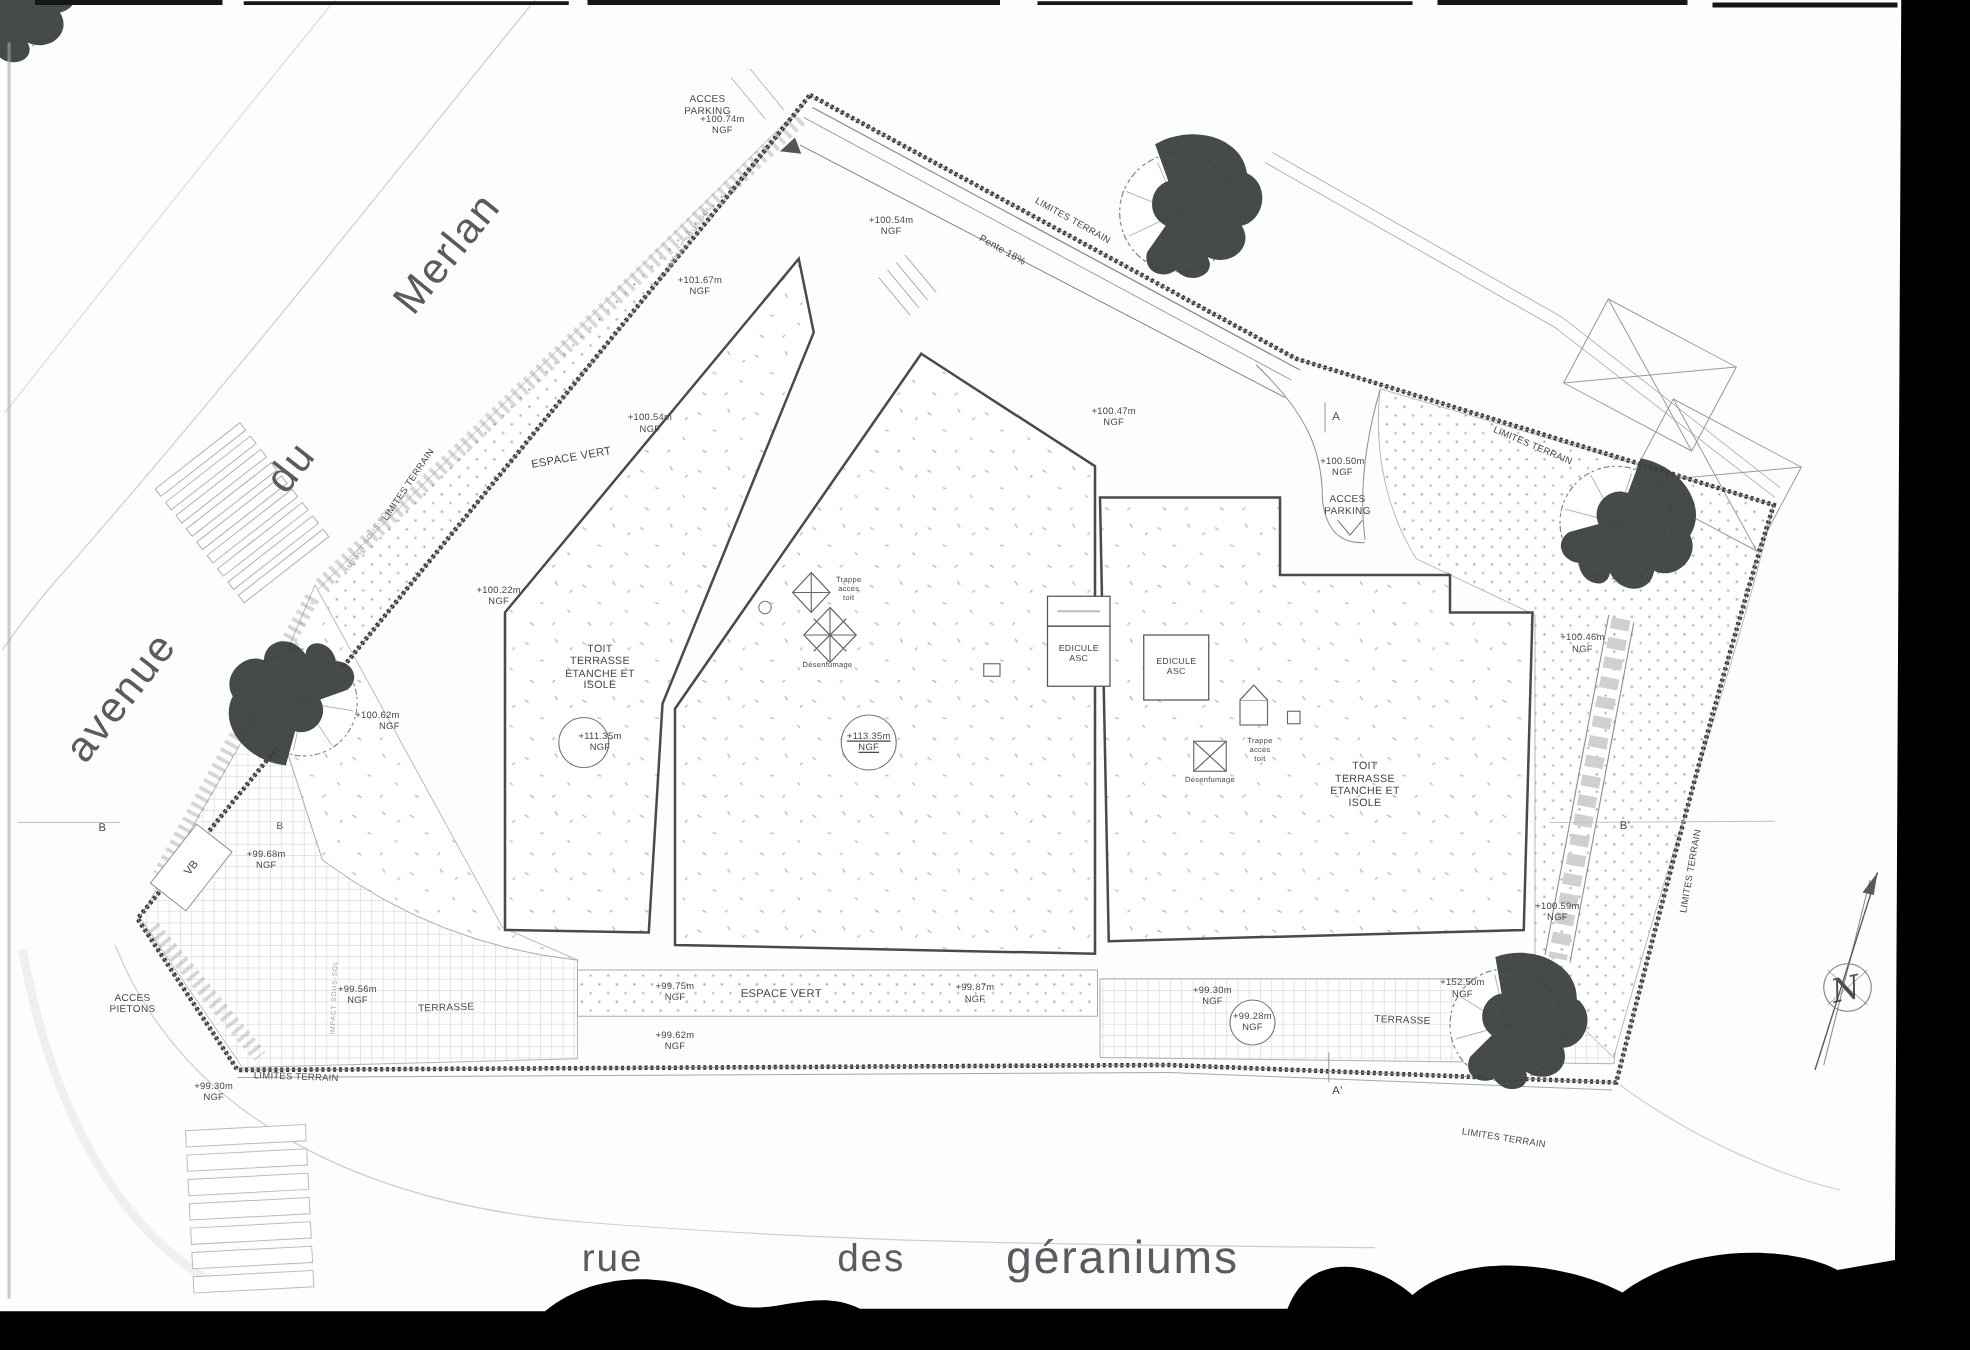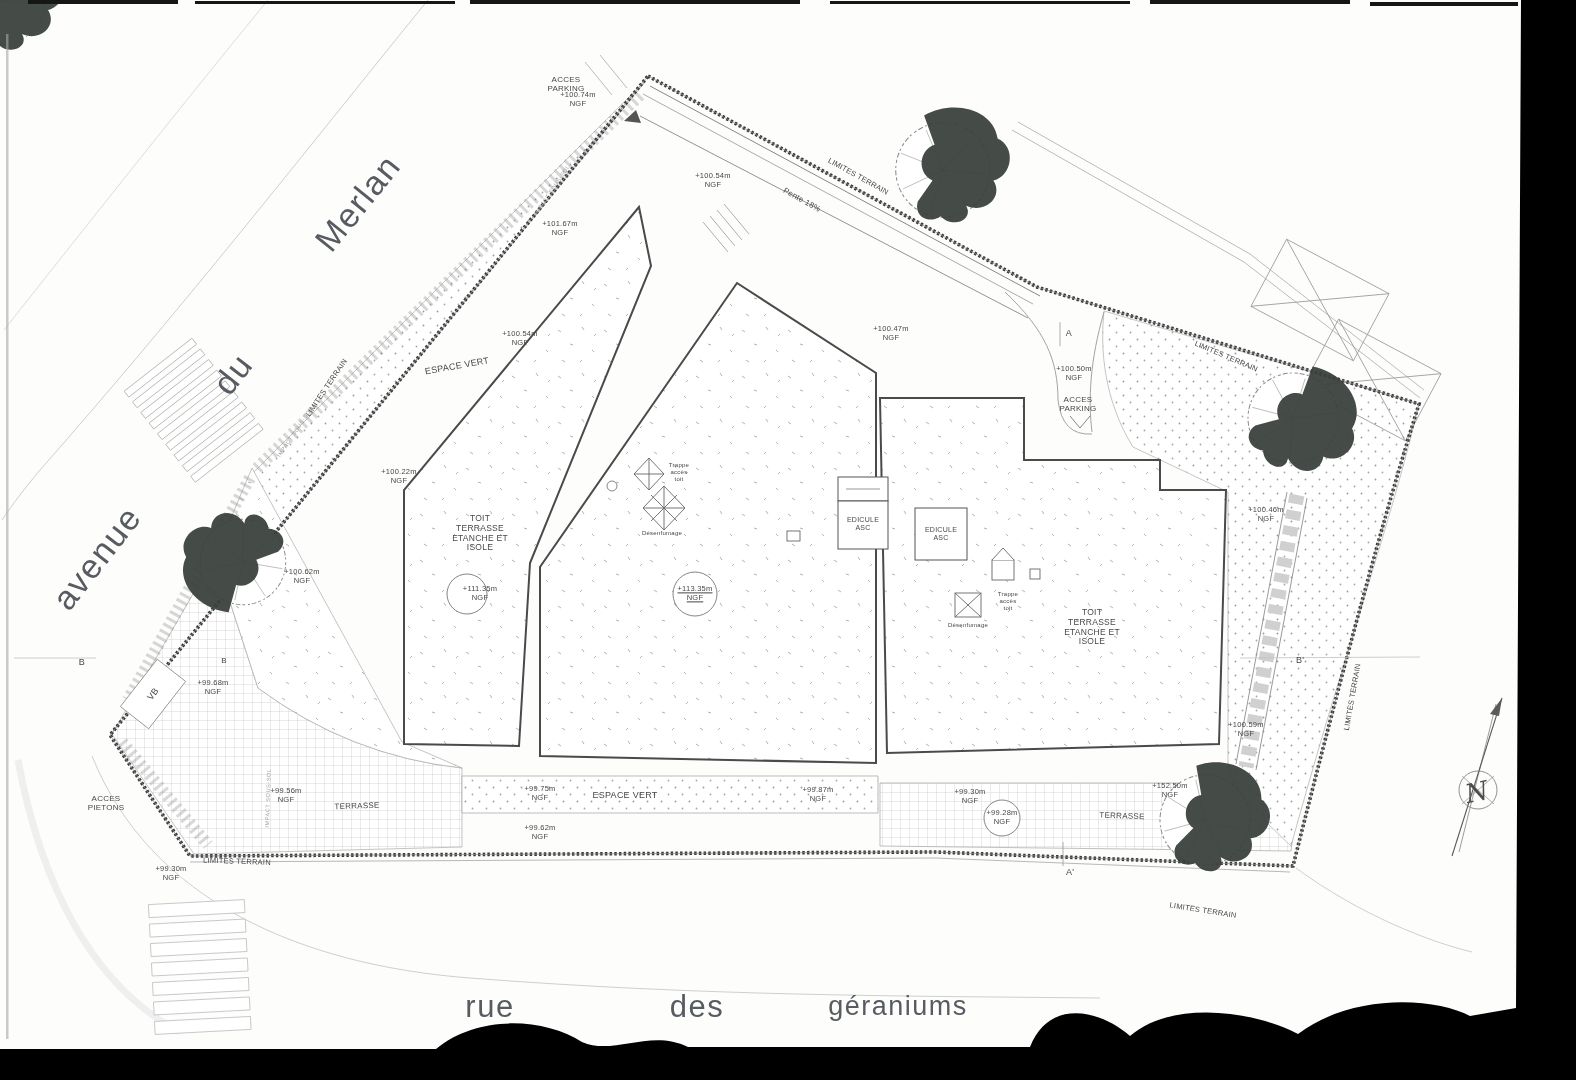--- a/index.html
+++ b/index.html
@@ -226,21 +226,21 @@
       </div>
       <div class="lbl street" style="left: 358px; top: 203px; font-size: 34px; transform: translate(-50%, -50%) rotate(-51deg);">
         <div>Merlan</div>
       </div>
       <div class="lbl street" style="left: 490px; top: 1007px; font-size: 31px; transform: translate(-50%, -50%) rotate(0deg);">
         <div>rue</div>
       </div>
       <div class="lbl street" style="left: 673px; top: 1007px; font-size: 31px; transform: translate(-50%, -50%) rotate(0deg); margin-left: 24px;">
         <div>des</div>
       </div>
-      <div class="lbl street" style="left: 898px; top: 1007px; font-size: 27px; transform: translate(-50%, -50%) rotate(0deg);">
+      <div class="lbl street" style="left: 898px; top: 1007px; font-size: 37px; transform: translate(-50%, -50%) rotate(0deg);">
         <div>géraniums</div>
       </div>
       <div class="lbl" style="left: 327px; top: 388px; font-size: 7.5px; transform: translate(-50%, -50%) rotate(-56deg);">
         <div>LIMITES TERRAIN</div>
       </div>
       <div class="lbl" style="left: 858px; top: 177px; font-size: 7.5px; transform: translate(-50%, -50%) rotate(29deg);">
         <div>LIMITES TERRAIN</div>
       </div>
       <div class="lbl" style="left: 1226px; top: 357px; font-size: 7.5px; transform: translate(-50%, -50%) rotate(23deg);">
         <div>LIMITES TERRAIN</div>
@@ -368,21 +368,21 @@
         <div>NGF</div>
       </div>
       <div class="lbl" style="left: 891px; top: 334px; font-size: 7.5px; transform: translate(-50%, -50%) rotate(0deg);">
         <div>+100.47m</div>
         <div>NGF</div>
       </div>
       <div class="lbl" style="left: 1074px; top: 374px; font-size: 7.5px; transform: translate(-50%, -50%) rotate(0deg);">
         <div>+100.50m</div>
         <div>NGF</div>
       </div>
-      <div class="lbl" style="left: 302px; top: 577px; font-size: 7.5px; transform: translate(-50%, -50%) rotate(0deg);">
+      <div class="lbl" style="left: 302px; top: 577px; font-size: 7.5px; transform: translate(-50%, -50%) rotate(0deg); text-align: right;">
         <div>+100.62m</div>
         <div>NGF</div>
       </div>
       <div class="lbl" style="left: 1266px; top: 515px; font-size: 7.5px; transform: translate(-50%, -50%) rotate(0deg);">
         <div>+100.46m</div>
         <div>NGF</div>
       </div>
       <div class="lbl" style="left: 480px; top: 594px; font-size: 7.5px; transform: translate(-50%, -50%) rotate(0deg);">
         <div>+111.35m</div>
         <div>NGF</div>
@@ -404,21 +404,21 @@
         <div>NGF</div>
       </div>
       <div class="lbl" style="left: 540px; top: 833px; font-size: 7.5px; transform: translate(-50%, -50%) rotate(0deg);">
         <div>+99.62m</div>
         <div>NGF</div>
       </div>
       <div class="lbl" style="left: 540px; top: 794px; font-size: 7.5px; transform: translate(-50%, -50%) rotate(0deg);">
         <div>+99.75m</div>
         <div>NGF</div>
       </div>
-      <div class="lbl" style="left: 818px; top: 795px; font-size: 7.5px; transform: translate(-50%, -50%) rotate(0deg);">
+      <div class="lbl" style="left: 780px; top: 795px; font-size: 7.5px; transform: translate(-50%, -50%) rotate(0deg);">
         <div>+99.87m</div>
         <div>NGF</div>
       </div>
       <div class="lbl" style="left: 970px; top: 797px; font-size: 7.5px; transform: translate(-50%, -50%) rotate(0deg);">
         <div>+99.30m</div>
         <div>NGF</div>
       </div>
       <div class="lbl" style="left: 1002px; top: 818px; font-size: 7.5px; transform: translate(-50%, -50%) rotate(0deg);">
         <div>+99.28m</div>
         <div>NGF</div>

